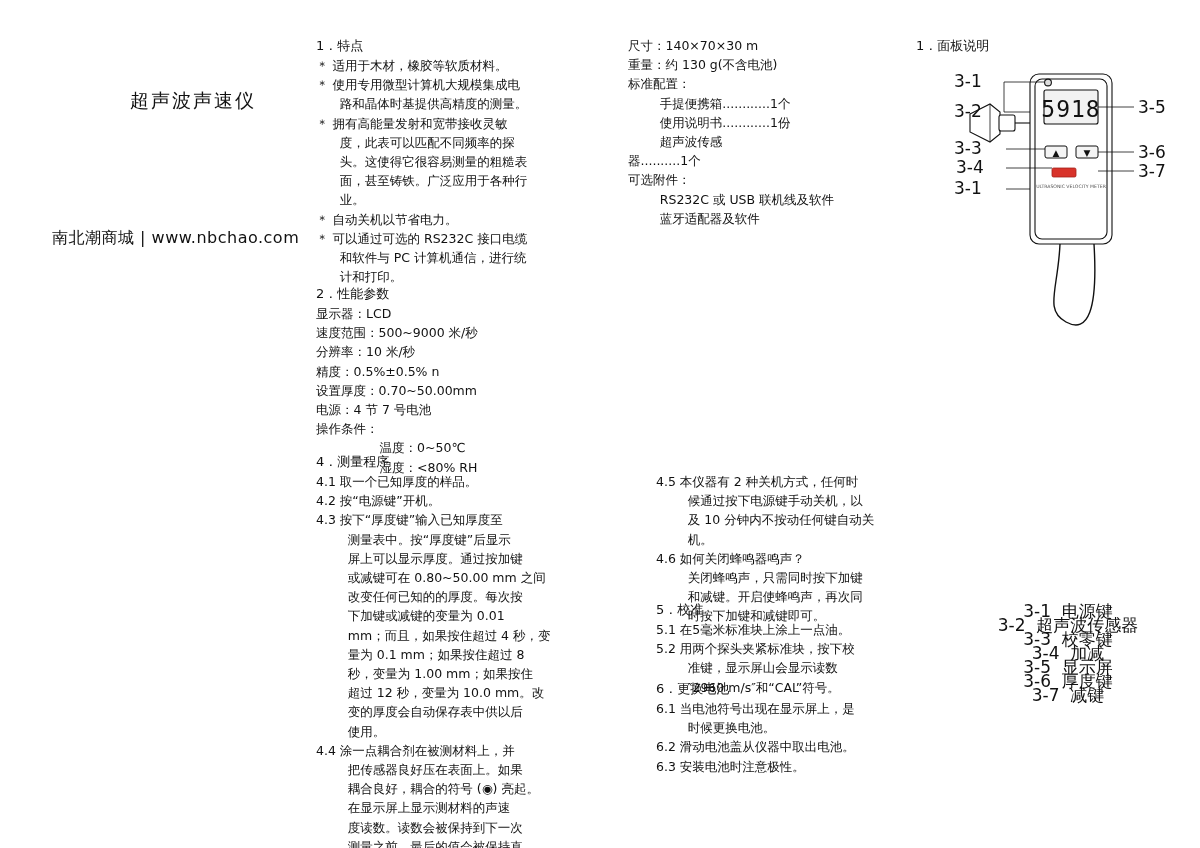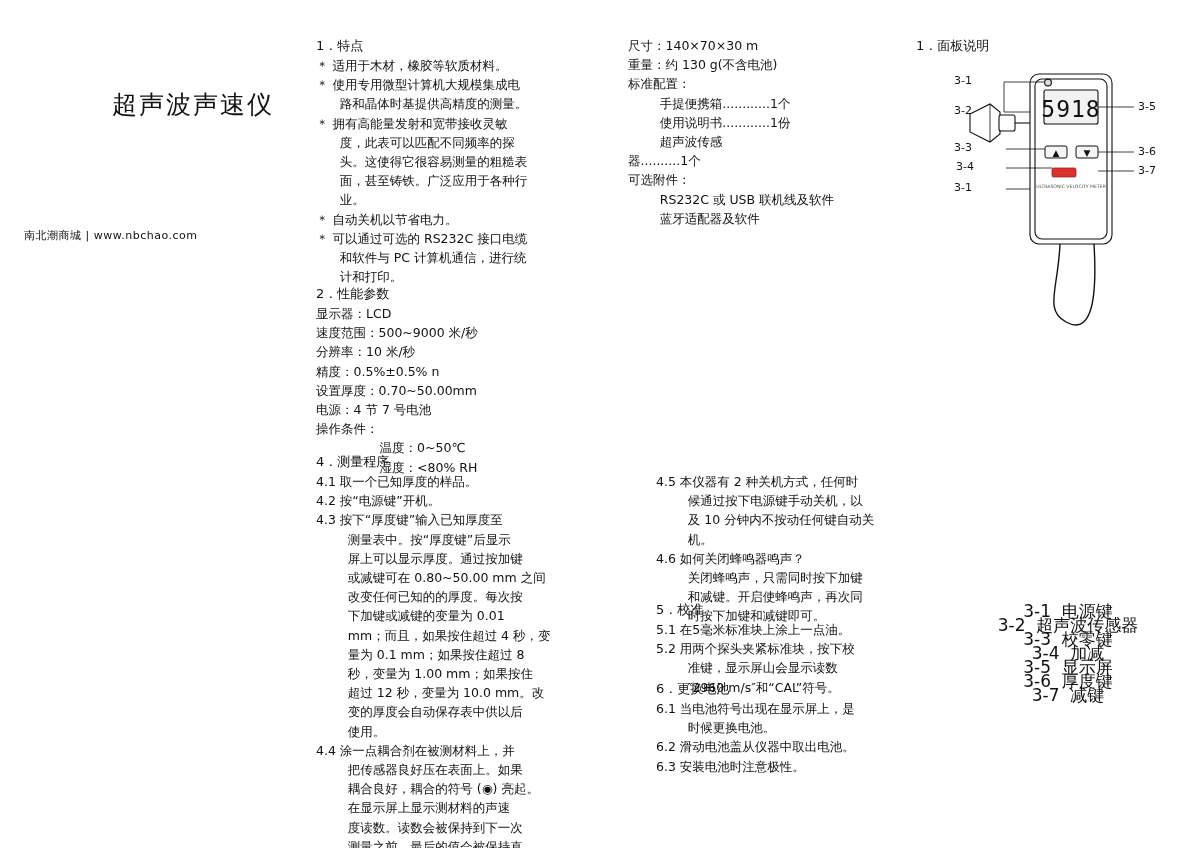--- a/index.html
+++ b/index.html
@@ -31,28 +31,28 @@
   .body-txt {
     font-size: 12.5px;
     line-height: 19.2px;
     white-space: pre-wrap;
   }
   
   #doc-title {
     left: 78px; top: 88px;
     width: 230px;
     text-align: center;
-    font-size: 25px;
+    font-size: 19px;
     letter-spacing: 2px;
     font-family: "DejaVu Sans", "Liberation Sans", sans-serif;
   }
   #brand-line {
-    left: 24px; top: 228px;
+    left: 52px; top: 228px;
     width: 280px;
-    font-size: 11px;
+    font-size: 16px;
     letter-spacing: 0.5px;
   }
   #intro-para {
     left: 18px; top: 278px;
     width: 270px;
     font-size: 12.5px;
     line-height: 19.2px;
     text-align: justify;
     text-justify: inter-ideograph;
   }
@@ -78,21 +78,21 @@
   
   #device-art {
     position: absolute;
     left: 948px; top: 60px;
     width: 236px; height: 540px;
   }
   #device-art svg { display: block; }
 
   .lbl {
     position: absolute;
-    font-size: 11px;
+    font-size: 17px;
     line-height: 14px;
     white-space: nowrap;
   }
 </style>
 </head>
 <body>
 
 <div class="page">
 
   <div class="blk" id="doc-title">超声波声速仪</div>

